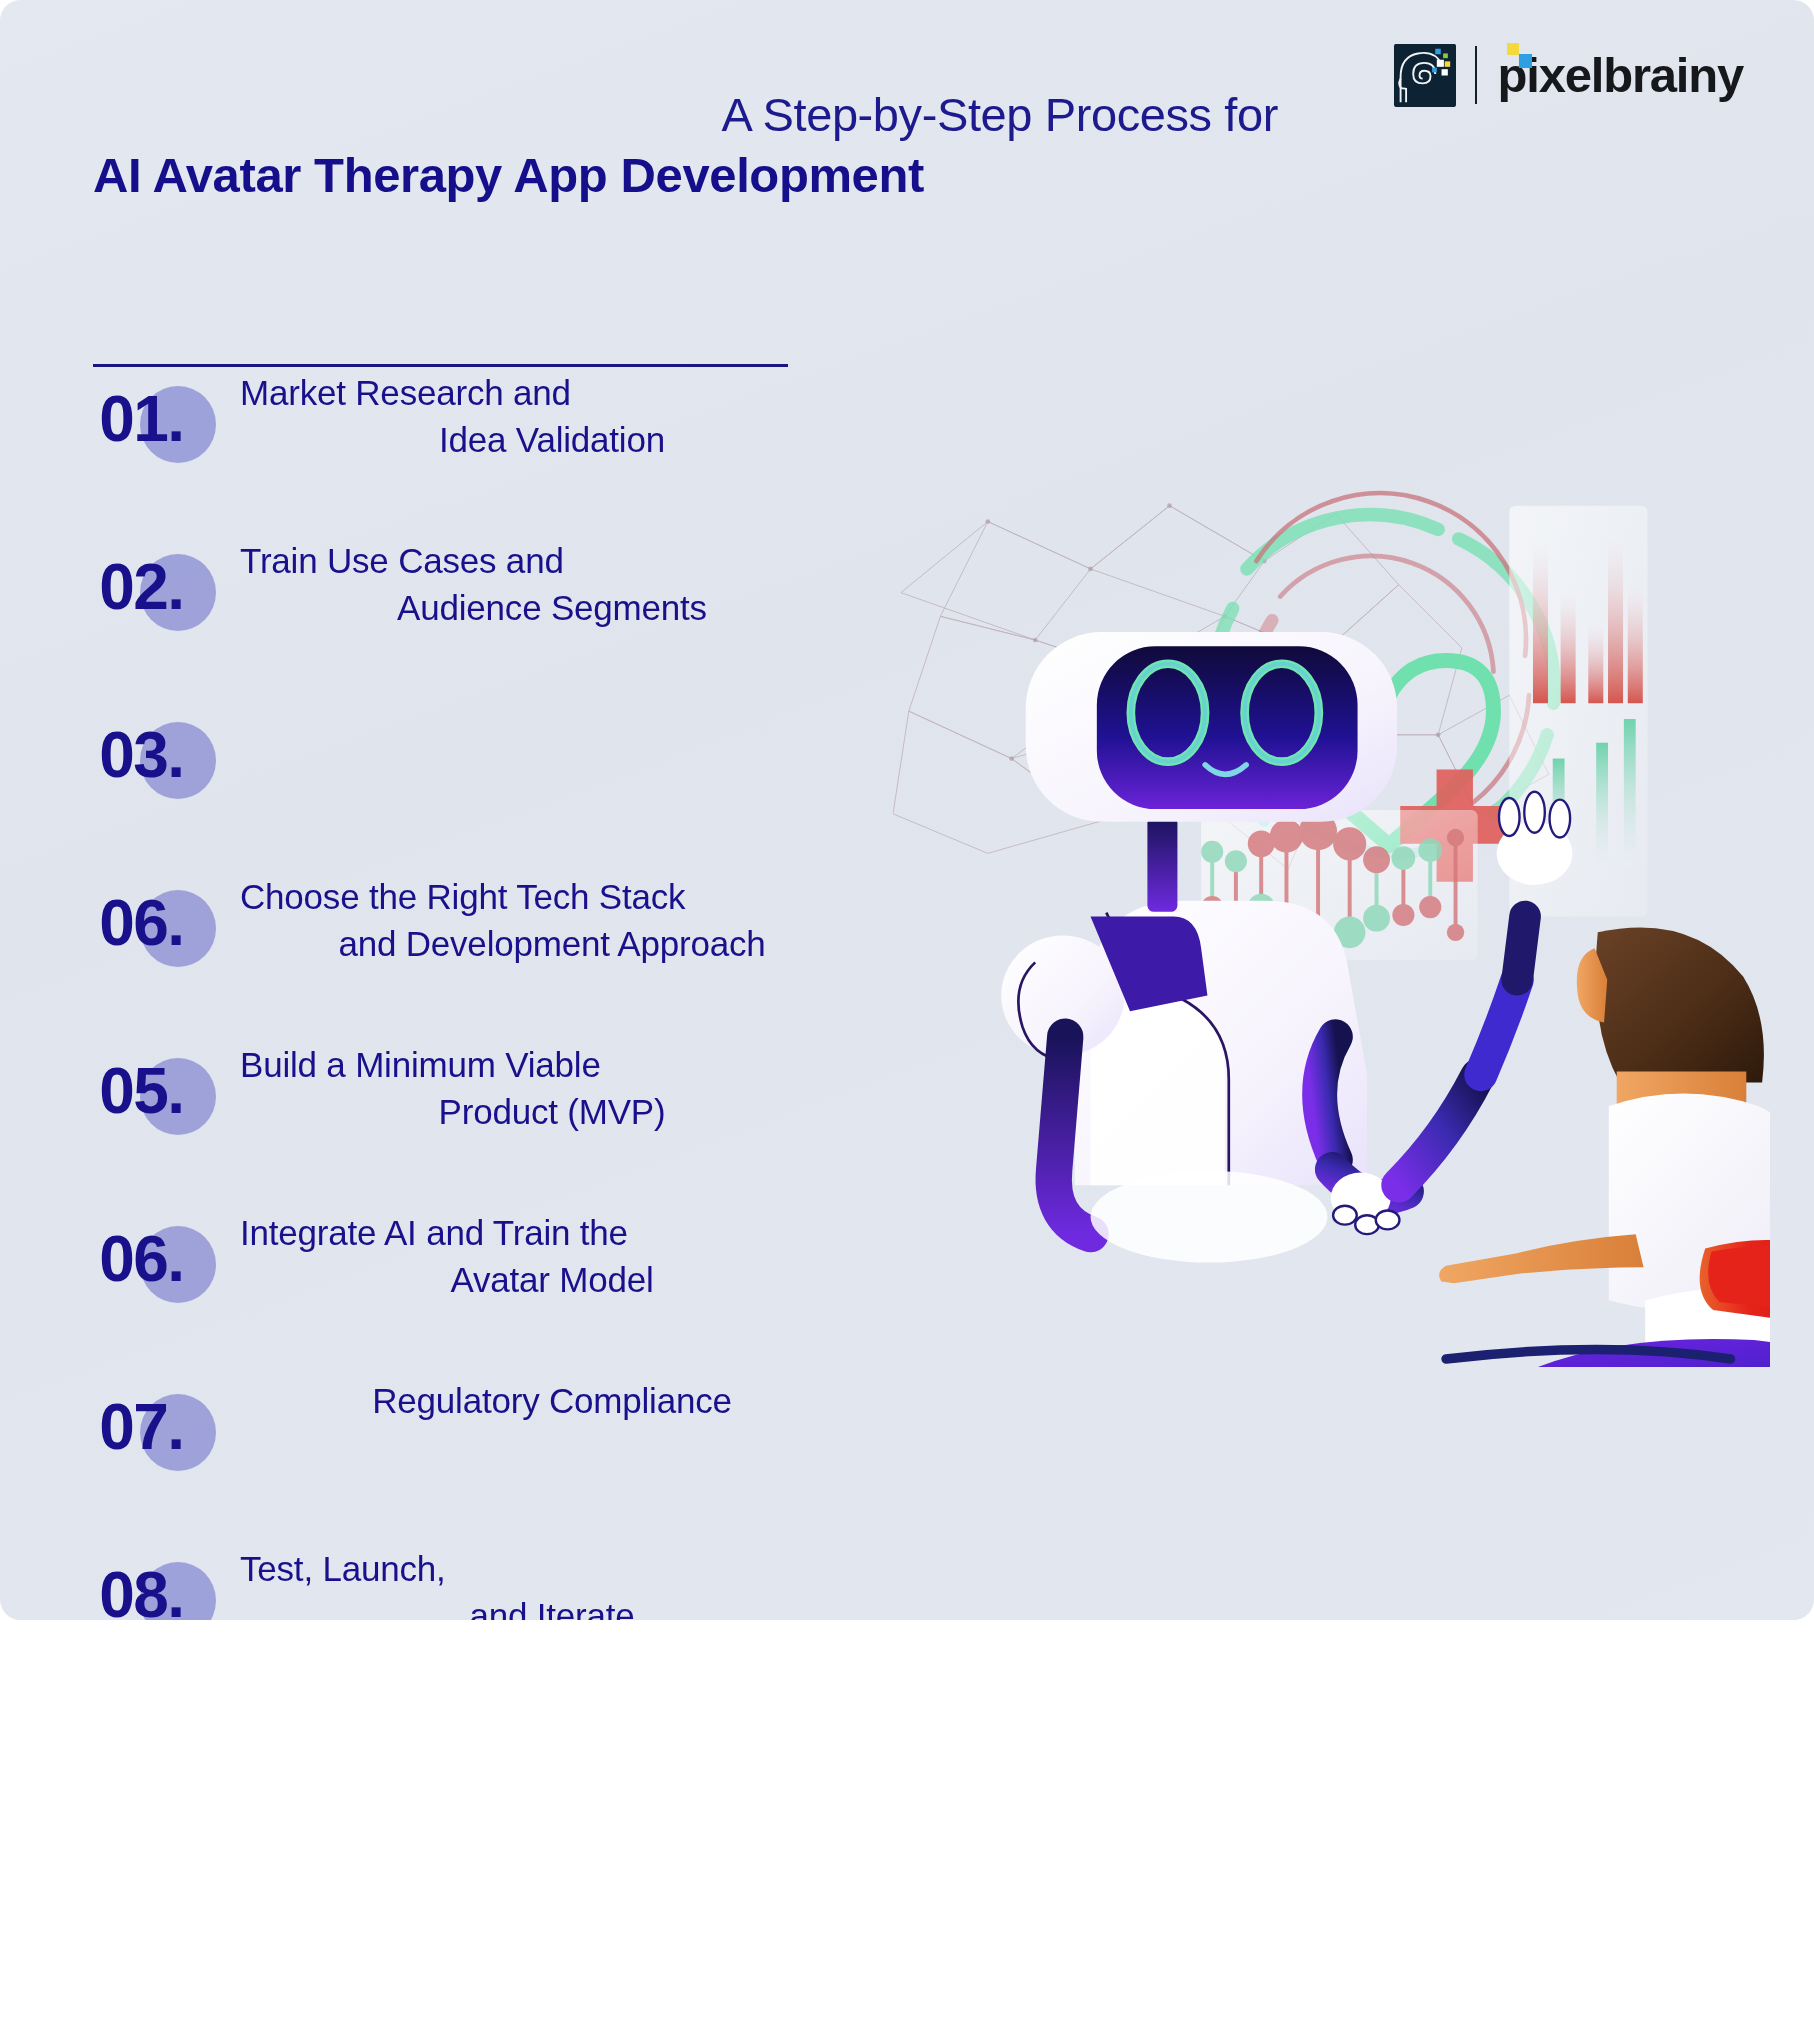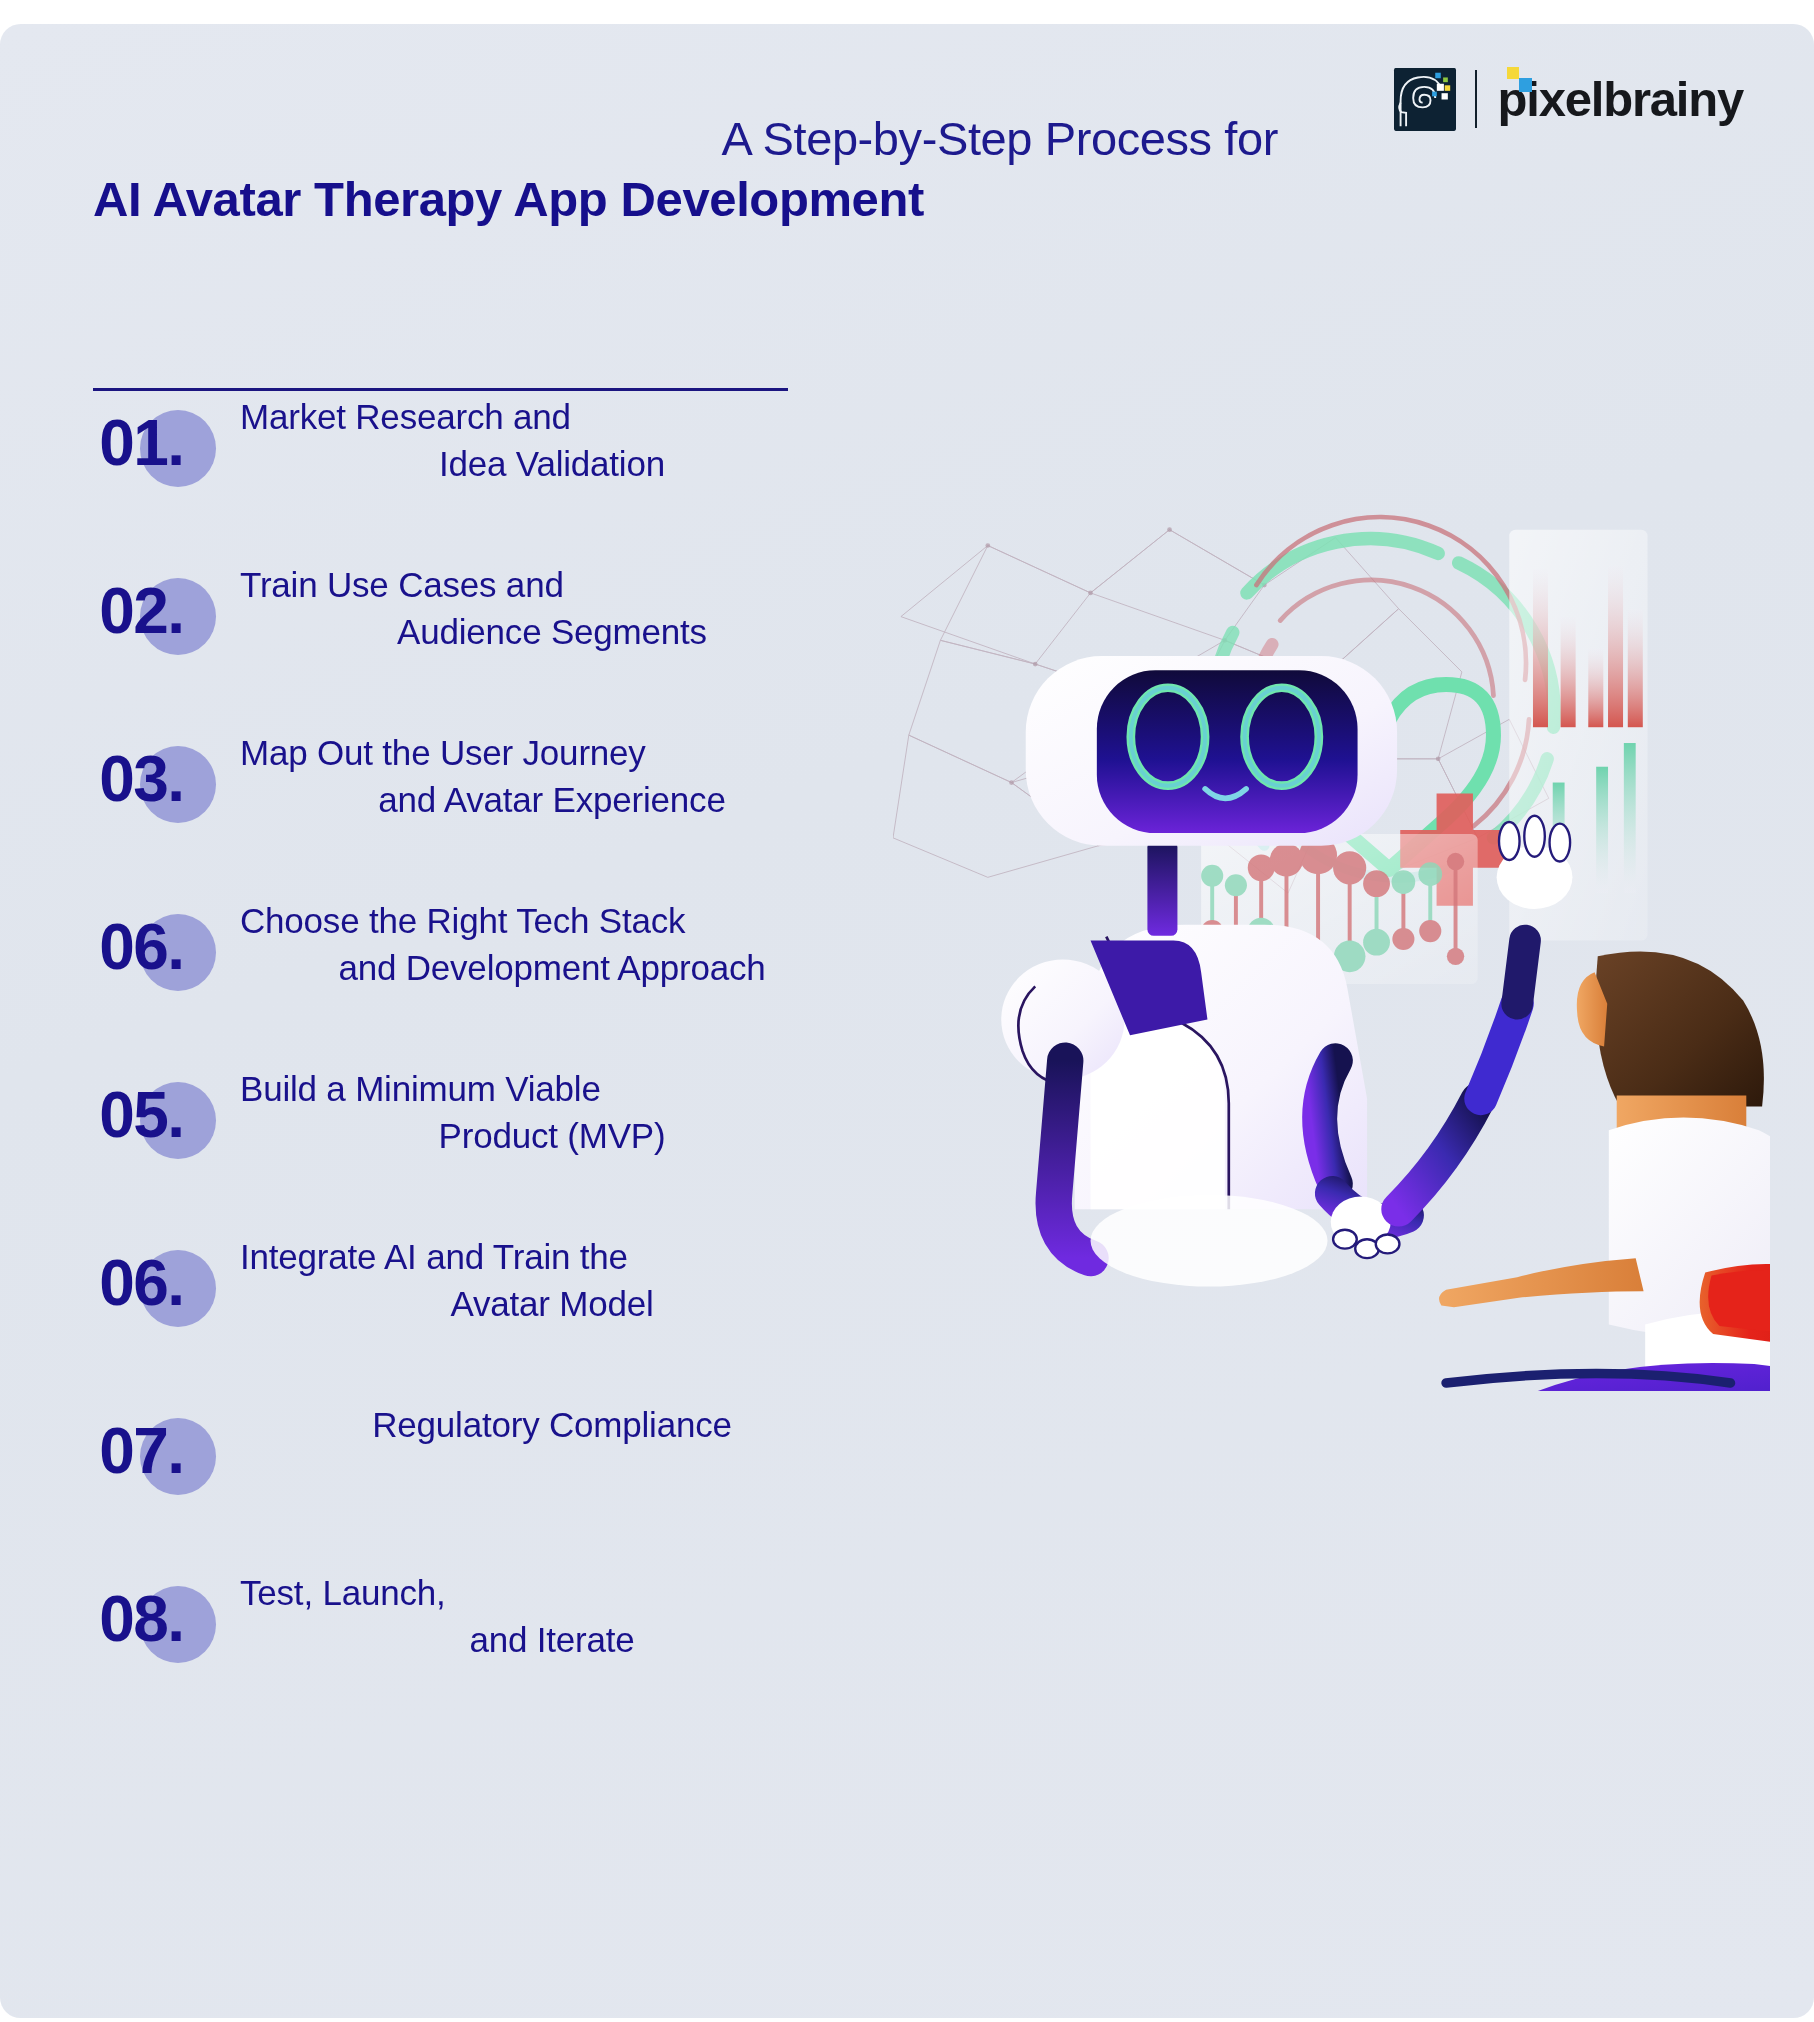--- a/index.html
+++ b/index.html
@@ -10,26 +10,25 @@
   body {
     width: 1814px;
     height: 2023px;
     overflow: hidden;
     font-family: "Liberation Sans", sans-serif;
   }
 
   #poster {
     position: relative;
     width: 1814px;
-    height: 1994px;
+    height: 1620px;
     background: linear-gradient(160deg, #e4e8f0 0%, #e0e5ed 40%, #e3e7ef 100%);
     border-radius: 20.5px;
     overflow: hidden;
     box-sizing: border-box;
-    margin-top: 24px;
   }
 
   
   .header {
     position: absolute;
     left: 93px;
     top: 87px;
     width: 1185px;
   }
   .title-line1 {
@@ -226,24 +225,20 @@
       <div class="step-text">
         <span>Train Use Cases and</span>
         <span class="l2">Audience Segments</span>
       </div>
     </div>
 
     <div class="step">
       <div class="step-badge">
         <div class="badge-circle"></div>
         <div class="badge-num">03.</div>
-      </div>
-      <div class="step-text">
-        <span>Map Out the User Journey</span>
-        <span class="l2">and Avatar Experience</span>
       </div>
     </div>
 
     <div class="step">
       <div class="step-badge">
         <div class="badge-circle"></div>
         <div class="badge-num">06.</div>
       </div>
       <div class="step-text">
         <span>Choose the Right Tech Stack</span>

